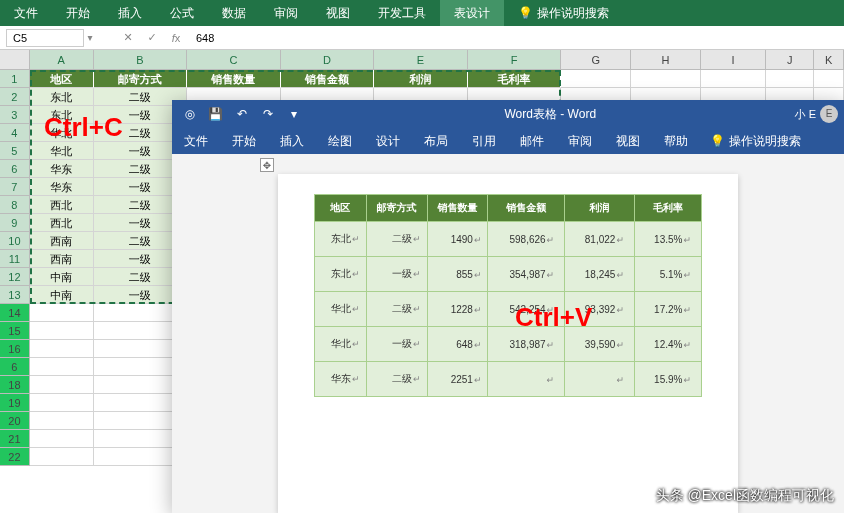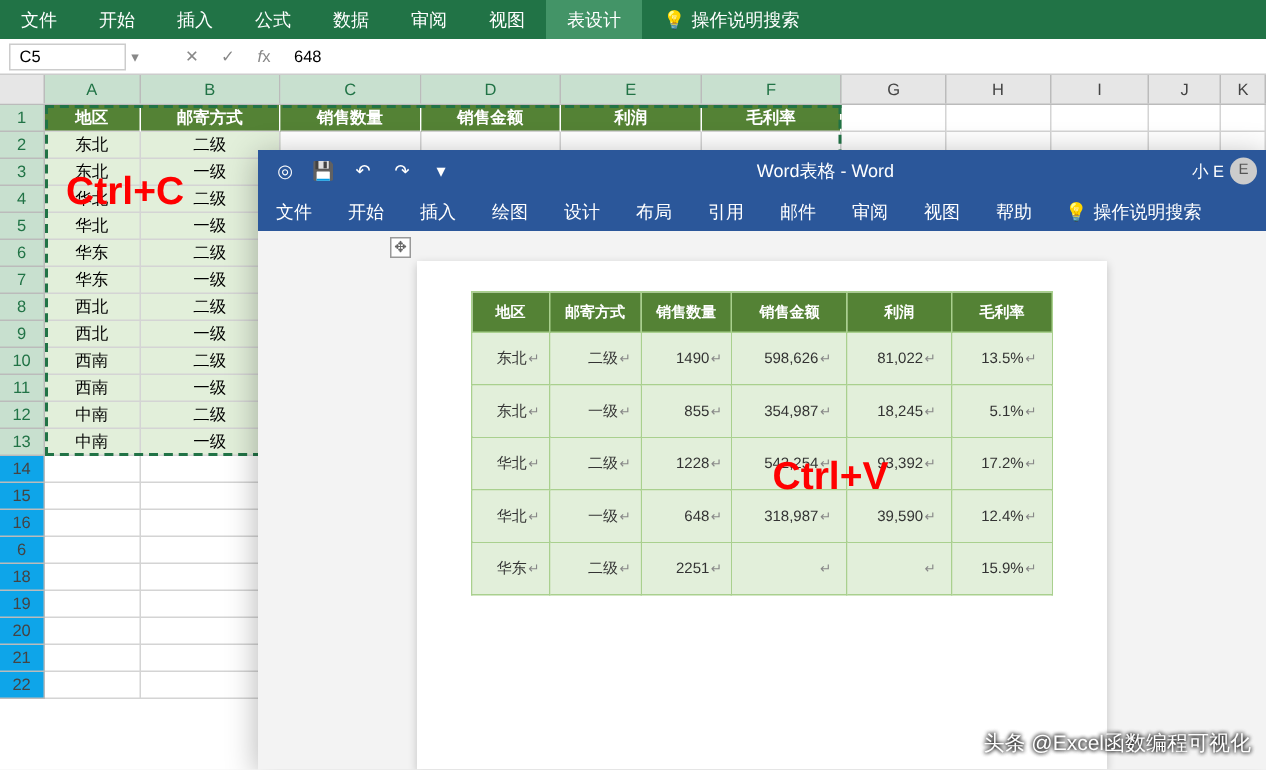--- a/index.html
+++ b/index.html
@@ -20,21 +20,21 @@
   
   
   .sheet { position: relative; }
   .col-headers { display: flex; background: #e6e6e6; border-bottom: 1px solid #bbb; height: 20px; }
   .corner { width: 30px; border-right: 1px solid #bbb; background: #e6e6e6; }
   .col-h { border-right: 1px solid #bbb; text-align: center; line-height: 20px; font-size: 11px; color: #444; }
   .col-h.sel { background: #c8e0cf; color: #217346; }
   
   .rows { display: flex; flex-direction: column; }
   .row { display: flex; height: 18px; }
-  .row-h { width: 30px; border-right: 1px solid #bbb; border-bottom: 1px solid #bbb; background: #0ea5e9; text-align: center; font-size: 11px; color: #444; line-height: 18px; }
+  .row-h { width: 30px; border-right: 1px solid #bbb; border-bottom: 1px solid #bbb; background: #22c55e; text-align: center; font-size: 11px; color: #444; line-height: 18px; }
   .row-h.sel { background: #c8e0cf; color: #217346; }
   .cell { border-right: 1px solid #d4d4d4; border-bottom: 1px solid #d4d4d4; padding: 0 4px; font-size: 11px; line-height: 18px; overflow: hidden; white-space: nowrap; }
   
   .hdr-cell { background: #548235; color: #fff; font-weight: bold; text-align: center; border-right: 1px solid #fff; }
   .data-cell-a { background: #e2efda; text-align: center; }
   
   
   .marquee { border: 2px dashed #217346; position: absolute; pointer-events: none; }
   
   
@@ -70,20 +70,21 @@
 <body>
 
 <div class="excel-ribbon" id="excel-tabs">
     <div class="tab">文件</div>
     <div class="tab">开始</div>
     <div class="tab">插入</div>
     <div class="tab">公式</div>
     <div class="tab">数据</div>
     <div class="tab">审阅</div>
     <div class="tab">视图</div>
+    <div class="tab">开发工具</div>
     <div class="tab active">表设计</div>
     <div class="lightbulb">
       <span>💡</span>
       <span>操作说明搜索</span>
     </div>
   </div>
 
 <div class="formula-bar">
   <input class="name-box" value="C5" style="">
   <span class="fb-sep">▾</span>

